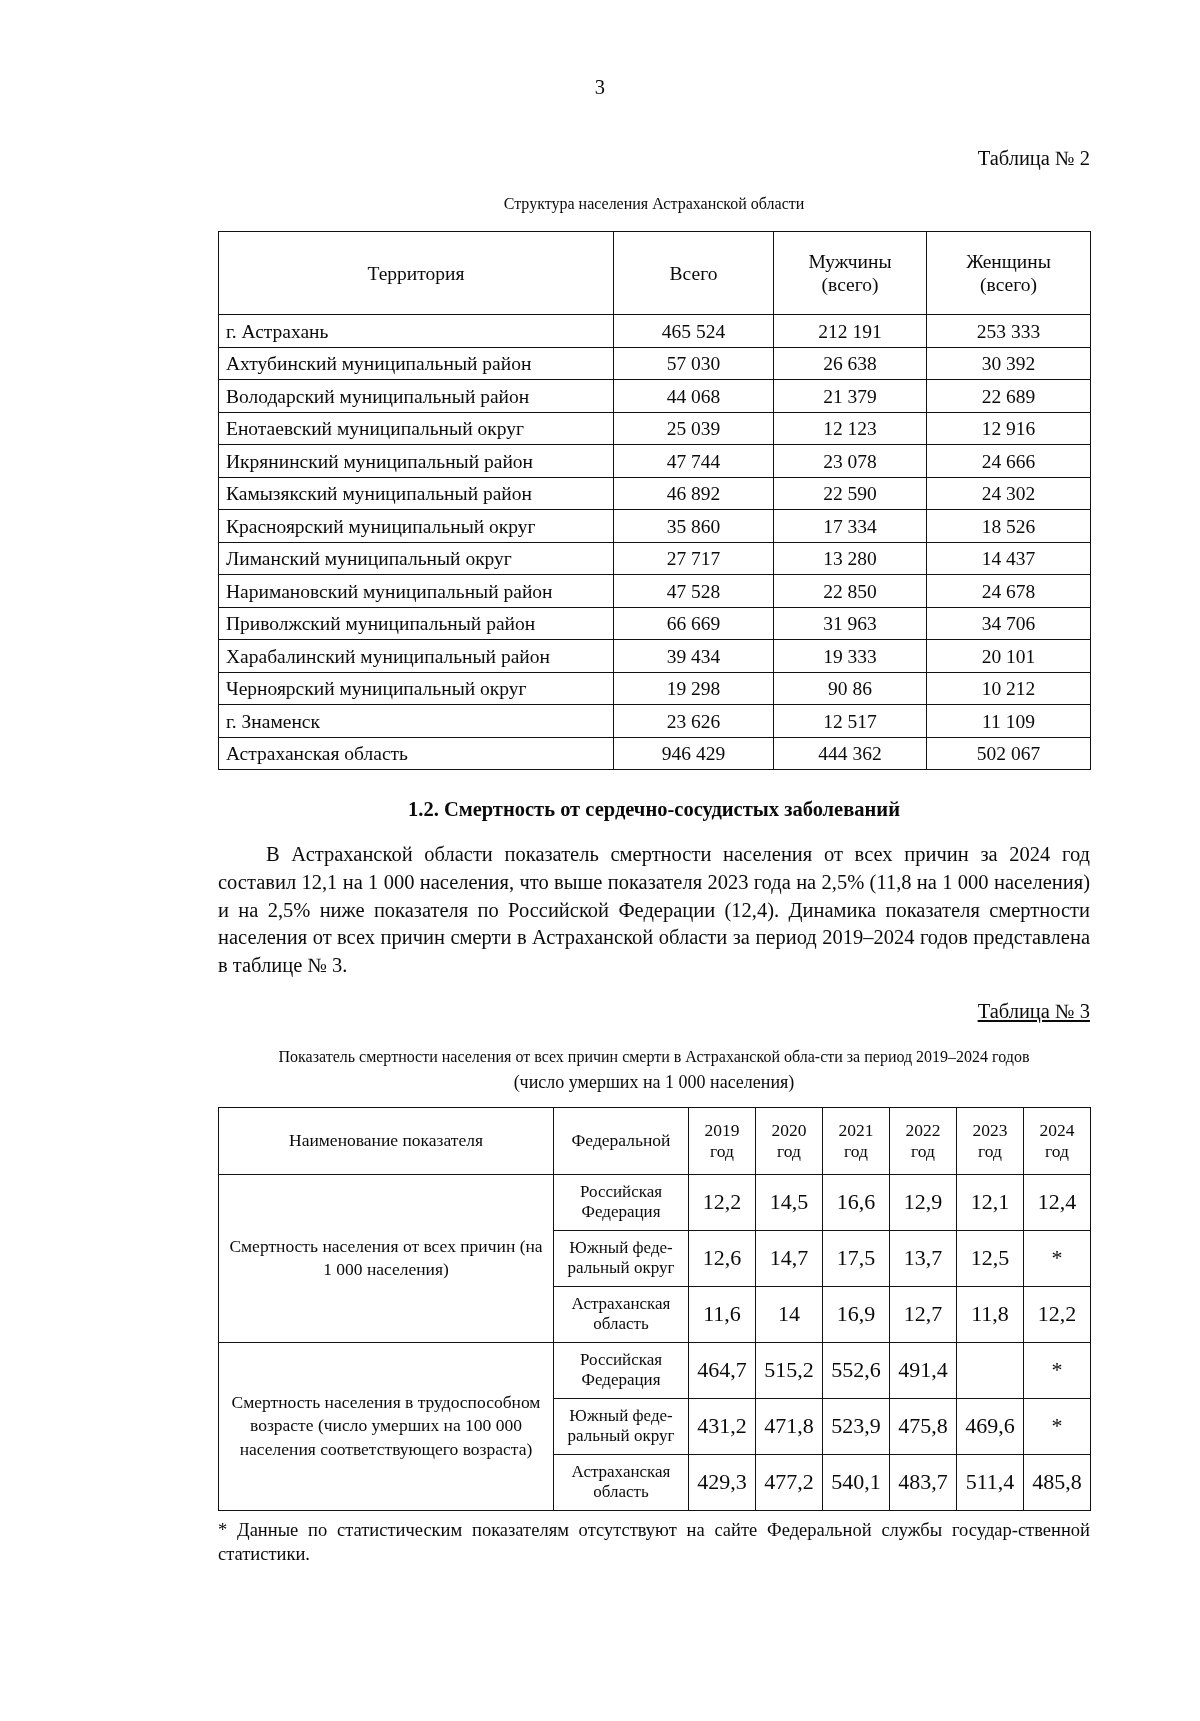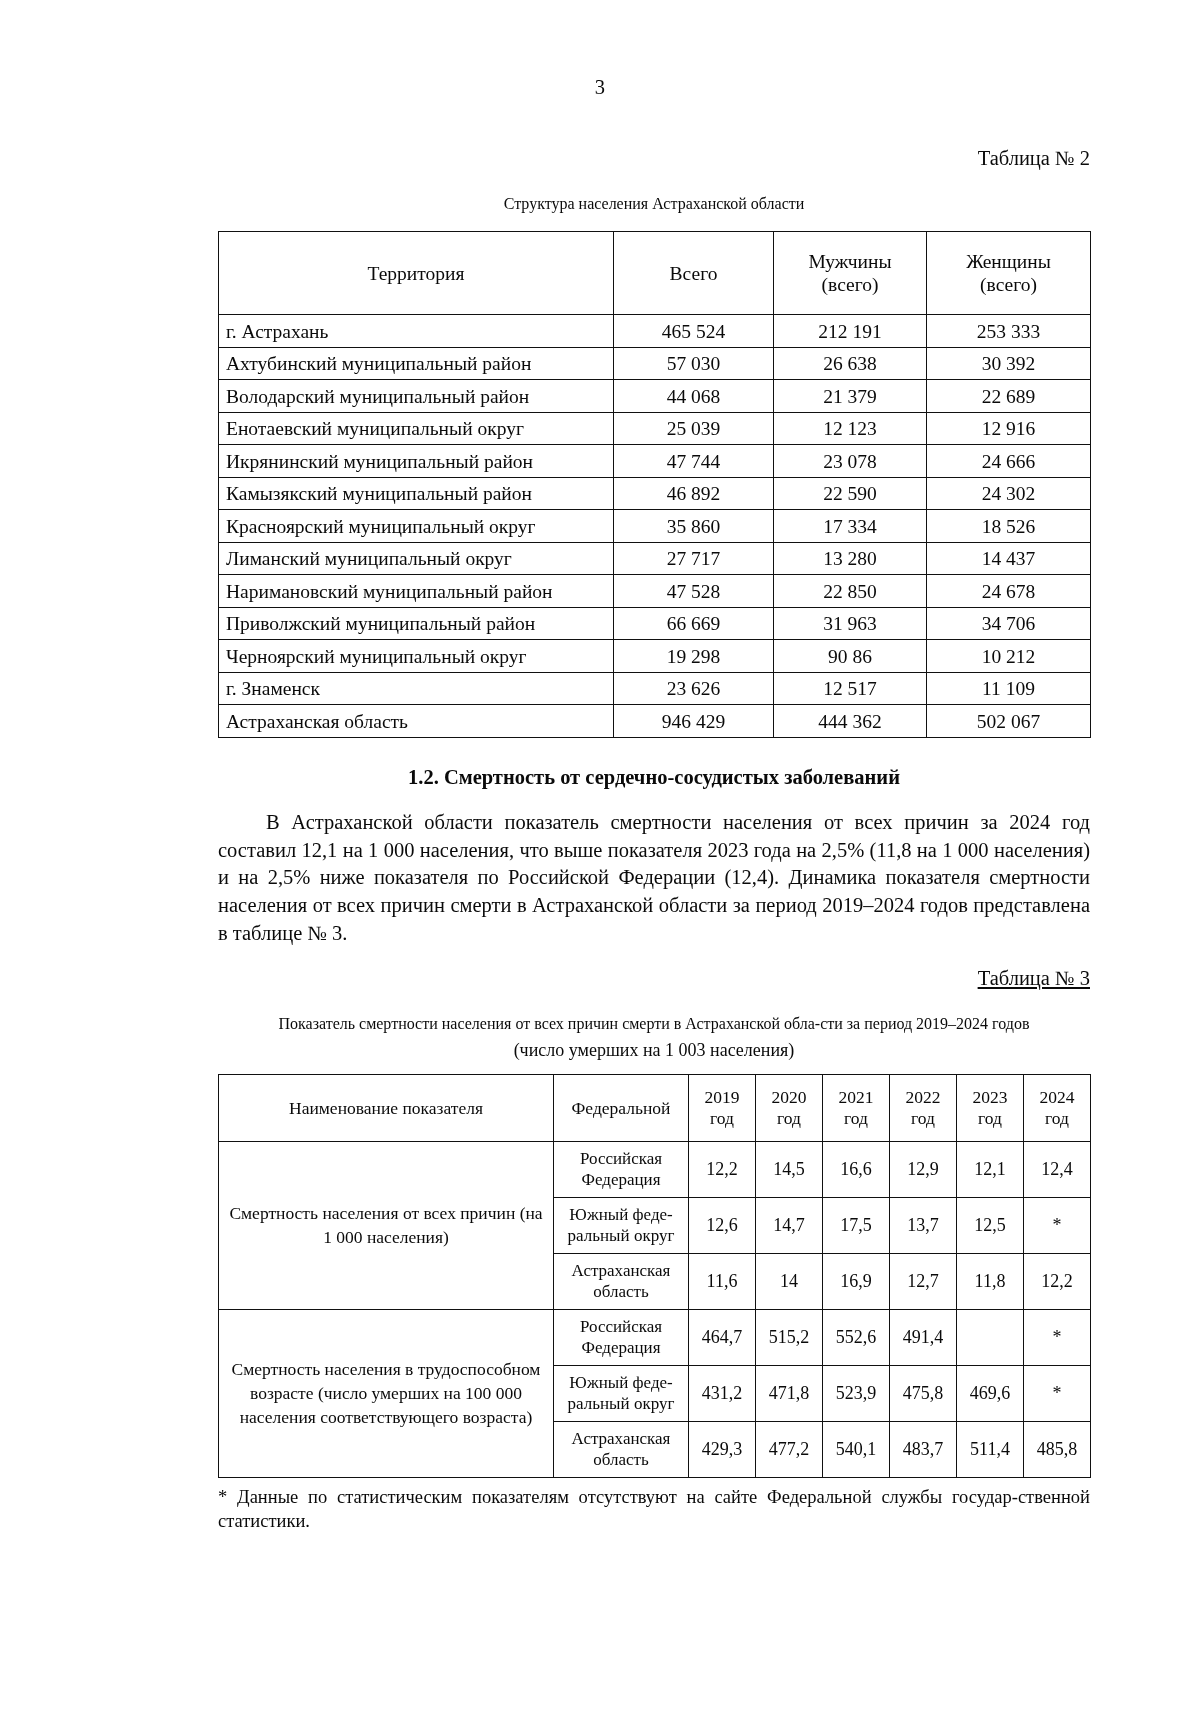--- a/index.html
+++ b/index.html
@@ -134,21 +134,21 @@
   }
   #table-mortality td.ind-name {
     text-align: center;
     font-size: 17px;
     line-height: 1.2;
     padding: 3px 4px;
     height: 49px;
   }
   #table-mortality td.val {
     text-align: center;
-    font-size: 18px;
+    font-size: 22px;
     padding: 3px 2px;
   }
   .m-col-name { width: 335px; }
   .m-col-ind  { width: 135px; }
   .m-col-year { width: 67px; }
 
   .year-top { display: block; }
   .year-bot { display: block; }
 </style>
 </head>
@@ -240,20 +240,26 @@
             <td class="num">22 850</td>
             <td class="num">24 678</td>
           </tr>
           <tr>
             <td class="terr">Приволжский муниципальный район</td>
             <td class="num">66 669</td>
             <td class="num">31 963</td>
             <td class="num">34 706</td>
           </tr>
           <tr>
+            <td class="terr">Харабалинский муниципальный район</td>
+            <td class="num">39 434</td>
+            <td class="num">19 333</td>
+            <td class="num">20 101</td>
+          </tr>
+          <tr>
             <td class="terr">Черноярский муниципальный округ</td>
             <td class="num">19 298</td>
             <td class="num">90 86</td>
             <td class="num">10 212</td>
           </tr>
           <tr>
             <td class="terr">г. Знаменск</td>
             <td class="num">23 626</td>
             <td class="num">12 517</td>
             <td class="num">11 109</td>
@@ -267,21 +273,21 @@
         </tbody>
     </table>
 
     <h2 class="section-heading" style="margin-top:28px;">1.2. Смертность от сердечно-сосудистых заболеваний</h2>
 
     <p class="body-text" style="margin-top:20px;">В Астраханской области показатель смертности населения от всех причин за 2024 год составил 12,1 на 1 000 населения, что выше показателя 2023 года на 2,5% (11,8 на 1 000 населения) и на 2,5% ниже показателя по Российской Федерации (12,4). Динамика показателя смертности населения от всех причин смерти в Астраханской области за период 2019–2024 годов представлена в таблице № 3.</p>
 
     <div class="table-label" style="margin-top:20px;text-decoration:underline;">Таблица № 3</div>
 
     <div class="table-title" style="margin-top:24px;">Показатель смертности населения от всех причин смерти в Астраханской обла-сти за период 2019–2024 годов</div>
-    <div class="table-subtitle" style="margin-top:4px;">(число умерших на 1 003 населения)</div>
+    <div class="table-subtitle" style="margin-top:4px;">(число умерших на 1 000 населения)</div>
 
     <table id="table-mortality" style="margin-top:13px;">
       <colgroup>
         <col class="m-col-name">
           <col class="m-col-ind">
         <col class="m-col-year">
           <col class="m-col-year">
           <col class="m-col-year">
         <col class="m-col-year">
           <col class="m-col-year">

